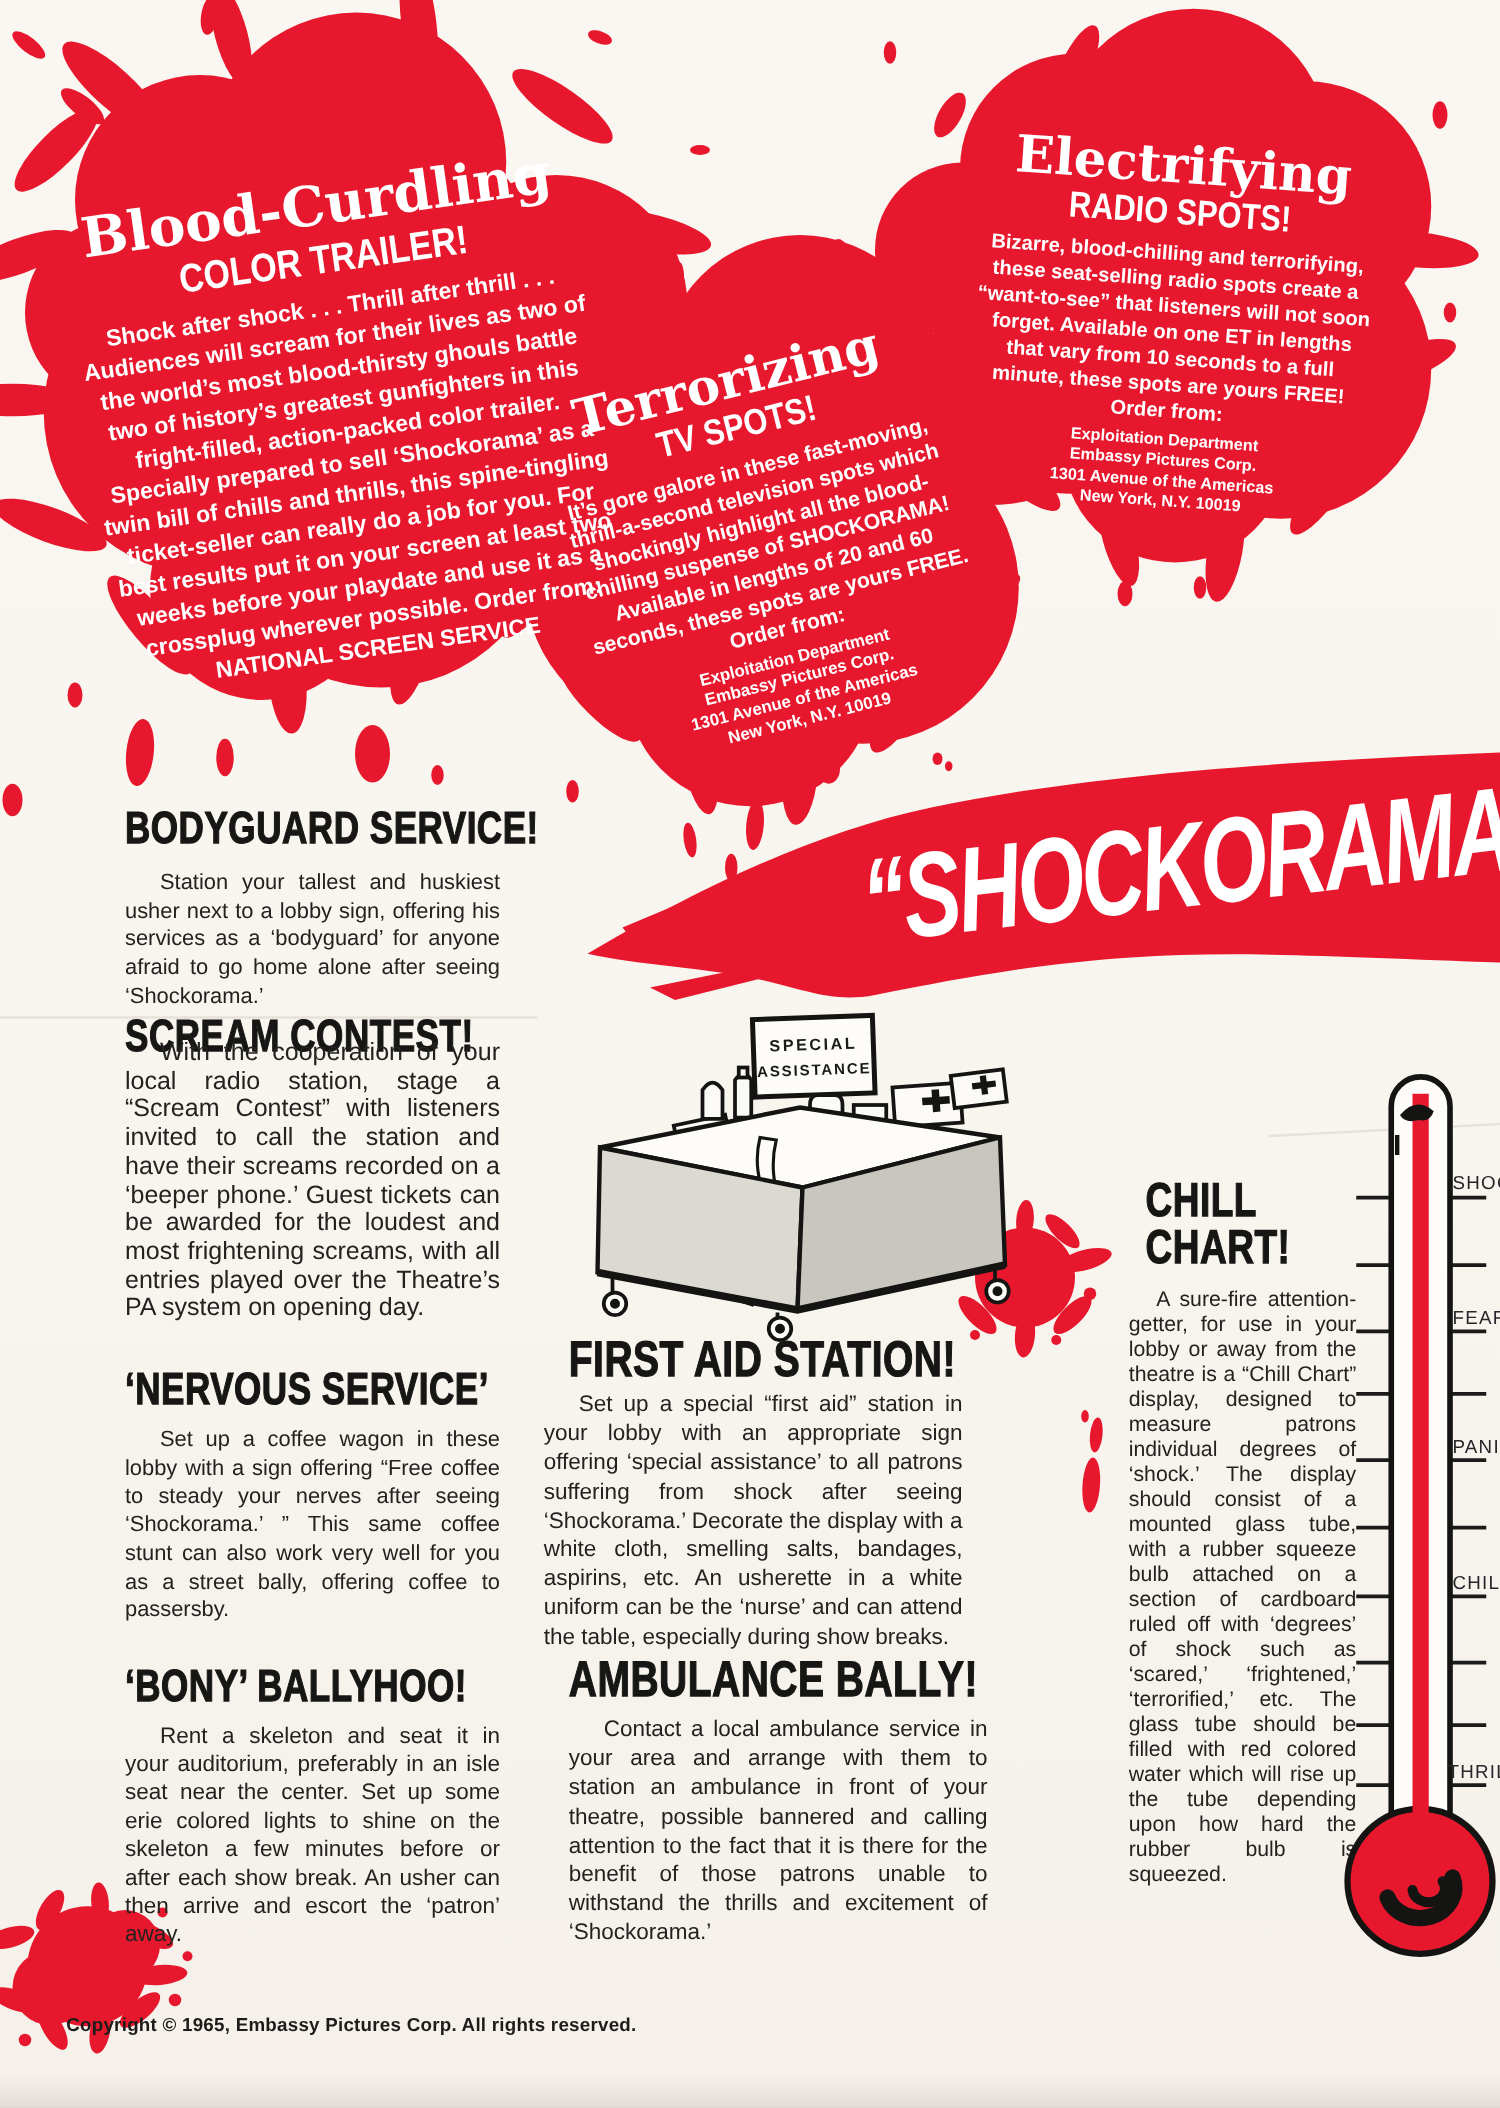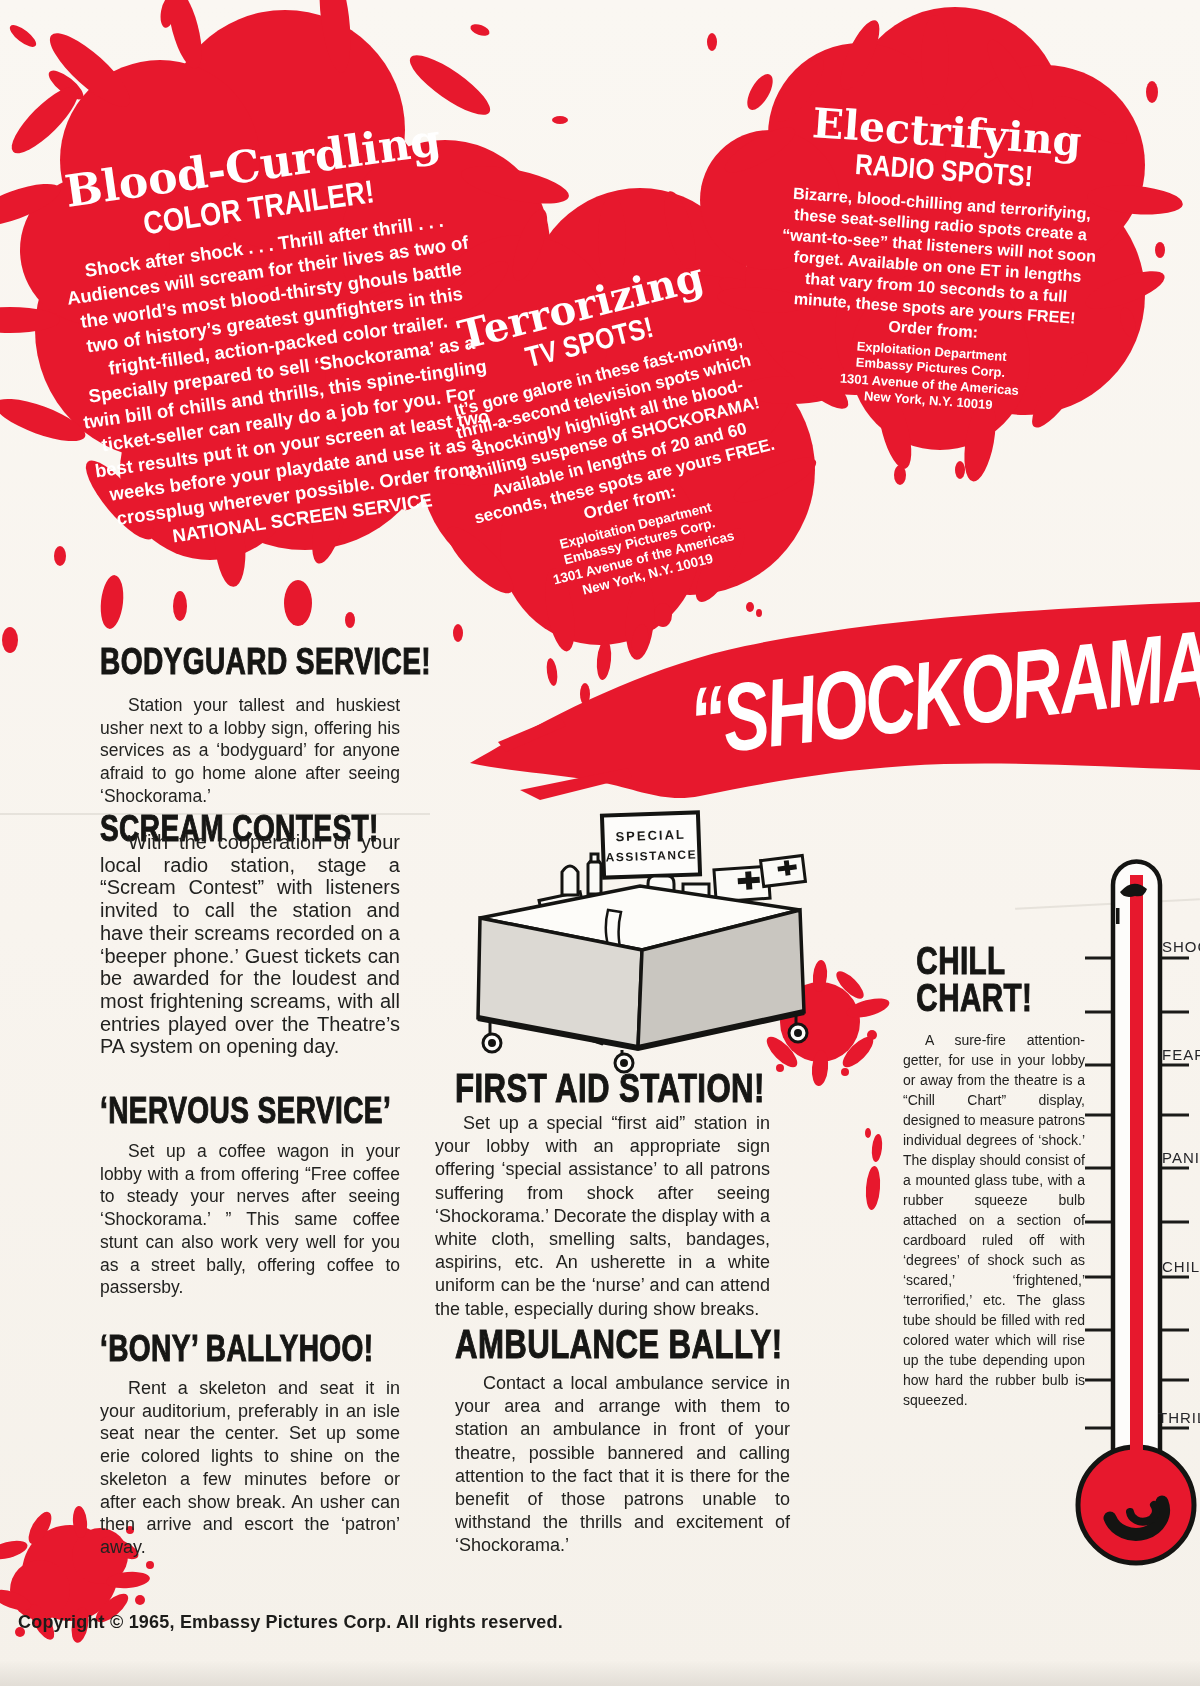--- a/index.html
+++ b/index.html
@@ -26,21 +26,21 @@
   }
   .headline.center { transform-origin:center bottom; }
   .body-copy { text-align:justify; color:#222220; }
   .body-copy p { text-indent:28px; }
   .banner-text { font-style:italic; font-weight:bold; color:#fff; white-space:nowrap; letter-spacing:-3px; }
   .banner-inner { display:inline-block; transform:scaleX(0.72); transform-origin:left bottom; }
   .thermo-label { position:absolute; font-size:15px; letter-spacing:1px; color:#26262a; white-space:nowrap; }
   .crease { position:absolute; background:rgba(110,95,80,0.12); }
   .page-edge { position:absolute; left:0; right:0; bottom:0; height:26px;
     background:linear-gradient(180deg, rgba(0,0,0,0) 0%, rgba(60,50,40,0.10) 100%); }
-  .copyright { position:absolute; font-size:18px; font-weight:bold; letter-spacing:0.2px; color:#1c1c1a; }
+  .copyright { position:absolute; font-size:15px; font-weight:bold; letter-spacing:0.2px; color:#1c1c1a;margin-left:35px; }
 </style>
 </head>
 <body>
 
 <div class="page">
 
   <svg class="art" width="1200" height="1686" viewBox="0 0 1200 1686">
 
     <g class="red">
       <ellipse cx="23" cy="36" rx="16" ry="6" transform="rotate(38 23 36)"></ellipse>
@@ -240,21 +240,21 @@
     <p>Station your tallest and huskiest usher next to a lobby sign, offering his services as a ‘bodyguard’ for anyone afraid to go home alone after seeing ‘Shockorama.’</p>
   </div>
 
   <div class="abs headline" style="left:100px;top:808px;font-size:36px;">SCREAM CONTEST!</div>
   <div class="abs body-copy" style="left:100px;top:831px;width:300px;font-size:20px;line-height:22.7px;">
     <p>With the cooperation of your local radio station, stage a “Scream Contest” with listeners invited to call the station and have their screams recorded on a ‘beeper phone.’ Guest tickets can be awarded for the loudest and most frightening screams, with all entries played over the Theatre’s PA system on opening day.</p>
   </div>
 
   <div class="abs headline" style="left:100px;top:1090px;font-size:36px;">‘NERVOUS SERVICE’</div>
   <div class="abs body-copy" style="left:100px;top:1140px;width:300px;font-size:17.5px;line-height:22.7px;">
-    <p>Set up a coffee wagon in your lobby with a from offering “Free coffee to steady your nerves after seeing ‘Shockorama.’ ” This same coffee stunt can also work very well for you as a street bally, offering coffee to passersby.</p>
+    <p>Set up a coffee wagon in these lobby with a sign offering “Free coffee to steady your nerves after seeing ‘Shockorama.’ ” This same coffee stunt can also work very well for you as a street bally, offering coffee to passersby.</p>
   </div>
 
   <div class="abs headline" style="left:100px;top:1328px;font-size:36px;">‘BONY’ BALLYHOO!</div>
   <div class="abs body-copy" style="left:100px;top:1377px;width:300px;font-size:18px;line-height:22.7px;">
     <p>Rent a skeleton and seat it in your auditorium, preferably in an isle seat near the center. Set up some erie colored lights to shine on the skeleton a few minutes before or after each show break. An usher can then arrive and escort the ‘patron’ away.</p>
   </div>
 
   <svg class="art" style="left:470px;top:800px;" width="340" height="275" viewBox="0 0 340 275">
     <g transform="rotate(-2 181 45)">
       <rect x="133" y="14" width="96" height="62" fill="#fdfcfa" stroke="#141412" stroke-width="4"></rect>
@@ -311,21 +311,21 @@
   <div class="abs body-copy" style="left:455px;top:1372px;width:335px;font-size:18px;line-height:23.2px;">
     <p>Contact a local ambulance service in your area and arrange with them to station an ambulance in front of your theatre, possible bannered and calling attention to the fact that it is there for the benefit of those patrons unable to withstand the thrills and excitement of ‘Shockorama.’</p>
   </div>
 
   <div class="abs" style="left:900px;top:943px;width:188px;">
     <div class="headline center" style="font-size:38px;line-height:0.98;display:inline-block;">
       <div>CHILL</div>
       <div>CHART!</div>
     </div>
   </div>
-  <div class="abs body-copy" style="left:903px;top:1030px;width:182px;font-size:14px;line-height:20px;">
+  <div class="abs body-copy" style="left:903px;top:1030px;width:182px;font-size:17px;line-height:20px;">
     <p style="text-indent:22px;">A sure-fire attention-getter, for use in your lobby or away from the theatre is a “Chill Chart” display, designed to measure patrons individual degrees of ‘shock.’ The display should consist of a mounted glass tube, with a rubber squeeze bulb attached on a section of cardboard ruled off with ‘degrees’ of shock such as ‘scared,’ ‘frightened,’ ‘terrorified,’ etc. The glass tube should be filled with red colored water which will rise up the tube depending upon how hard the rubber bulb is squeezed.</p>
   </div>
 
   <svg class="art" style="left:1060px;top:850px;" width="140" height="720" viewBox="0 0 140 720">
 
     <g stroke="#1b1b19" stroke-width="3">
       <line x1="25" y1="108" x2="53" y2="108"></line>
         <line x1="100" y1="108" x2="129" y2="108"></line>
       <line x1="25" y1="162" x2="53" y2="162"></line>
         <line x1="100" y1="162" x2="129" y2="162"></line>

